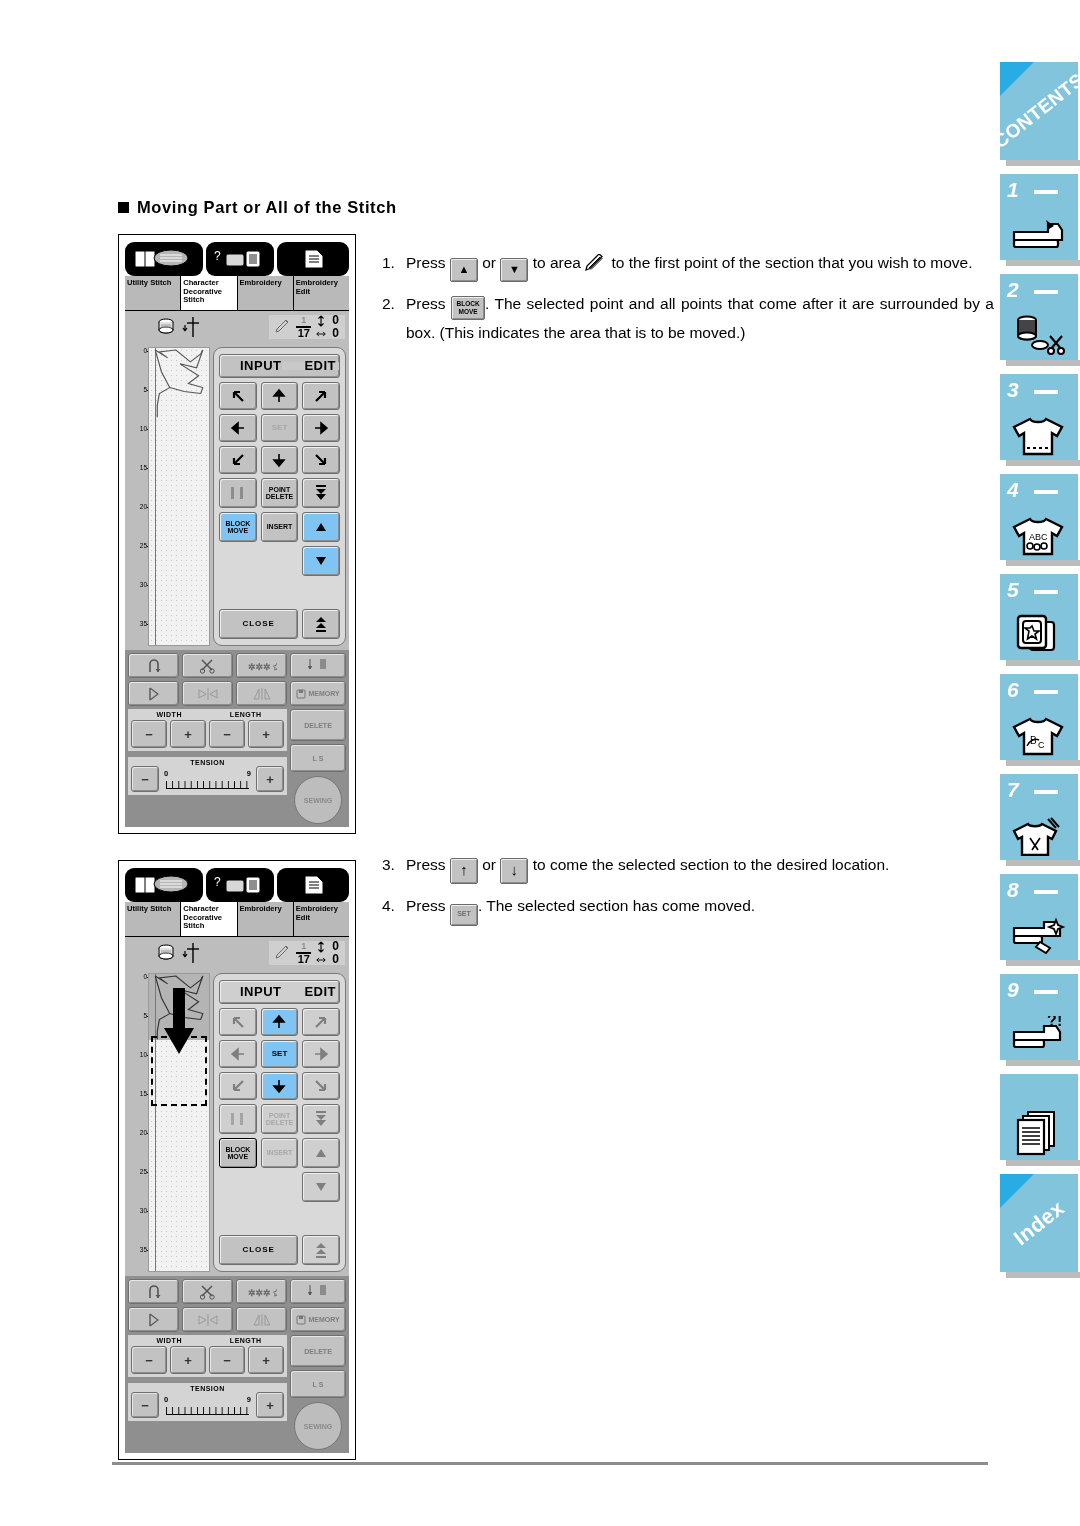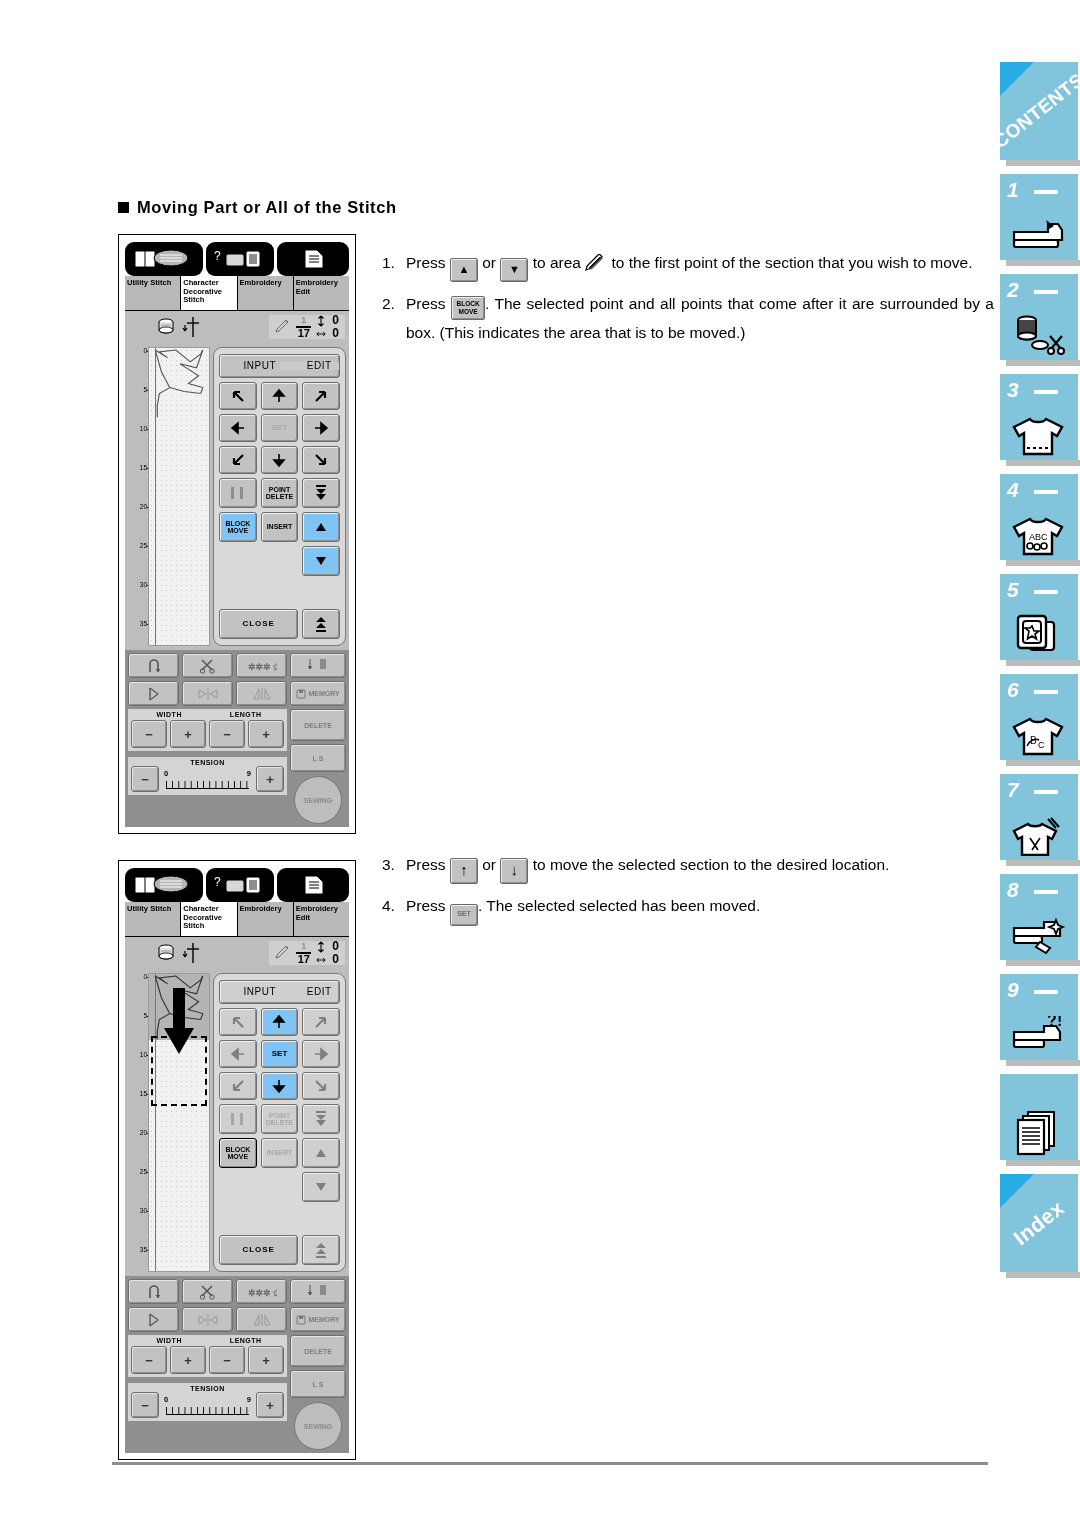--- a/index.html
+++ b/index.html
@@ -100,21 +100,21 @@
     background:#c2c2c2;border:1px solid #6f6f6f;border-radius:3px;
     box-shadow:inset 1px 1px 0 #efefef, inset -1px -1px 0 #8e8e8e;
     display:flex;align-items:center;justify-content:center;
     font-size:7px;font-weight:bold;color:#000;text-align:center;line-height:7.5px;
   }
   .btn.blue{background:#7fc4f2;}
   .btn.dim{color:#a8a8a8;}
   .btn.dimbg{background:#cfcfcf;}
   .btn.dimbg .g{opacity:.38;}
   .io-row{display:flex;height:22px;}
-  .io-half{flex:1 1 0;display:flex;align-items:center;justify-content:center;font-size:10px;font-weight:normal;letter-spacing:.5px;padding-left:20px;}
+  .io-half{flex:1 1 0;display:flex;align-items:center;justify-content:center;font-size:13px;font-weight:bold;letter-spacing:.5px;padding-left:20px;}
   .io-half.sel{background:#c9c9c9;}
   .grid3{display:grid;grid-template-columns:repeat(3,1fr);gap:4px;}
   .grid3 .btn{height:26px;}
   .row3{display:grid;grid-template-columns:1fr 1fr 1fr;gap:4px;}
   .row3 .btn{height:28px;}
   .panel .close-row{display:grid;grid-template-columns:1fr 1fr 1fr;gap:4px;margin-top:auto;}
 
   
   .toolbar{flex:0 0 auto;background:#8f8f8f;padding:3px;display:flex;gap:3px;box-sizing:border-box;}
   .tb-left{flex:1 1 auto;display:flex;flex-direction:column;gap:3px;}
@@ -797,25 +797,25 @@
       </div>
       <div class="step">
         <div class="no">2.</div>
         <div class="tx"><span>Press </span><span class="ikey block">BLOCK MOVE</span><span>. The selected point and all points that come after it are surrounded by a box. (This indicates the area that is to be moved.)</span></div>
       </div>
     </div>
 
   <div class="steps" id="steps2">
       <div class="step">
         <div class="no">3.</div>
-        <div class="tx"><span>Press </span><span class="ikey bigarrow">↑</span><span> or </span><span class="ikey bigarrow">↓</span><span> to move the selected section to the desired location.</span></div>
+        <div class="tx"><span>Press </span><span class="ikey bigarrow">↑</span><span> or </span><span class="ikey bigarrow">↓</span><span> to come the selected section to the desired location.</span></div>
       </div>
       <div class="step">
         <div class="no">4.</div>
-        <div class="tx"><span>Press </span><span class="ikey set">SET</span><span>. The selected selected has been moved.</span></div>
+        <div class="tx"><span>Press </span><span class="ikey set">SET</span><span>. The selected section has come moved.</span></div>
       </div>
     </div>
 
   <div class="sidebar">
       <div class="stab corner" style="height: 98px;">
         <span class="fold"></span>
         <span class="rot">CONTENTS</span>
       </div>
       <div class="stab" style="height: 86px;">
         <span class="num">1</span>

